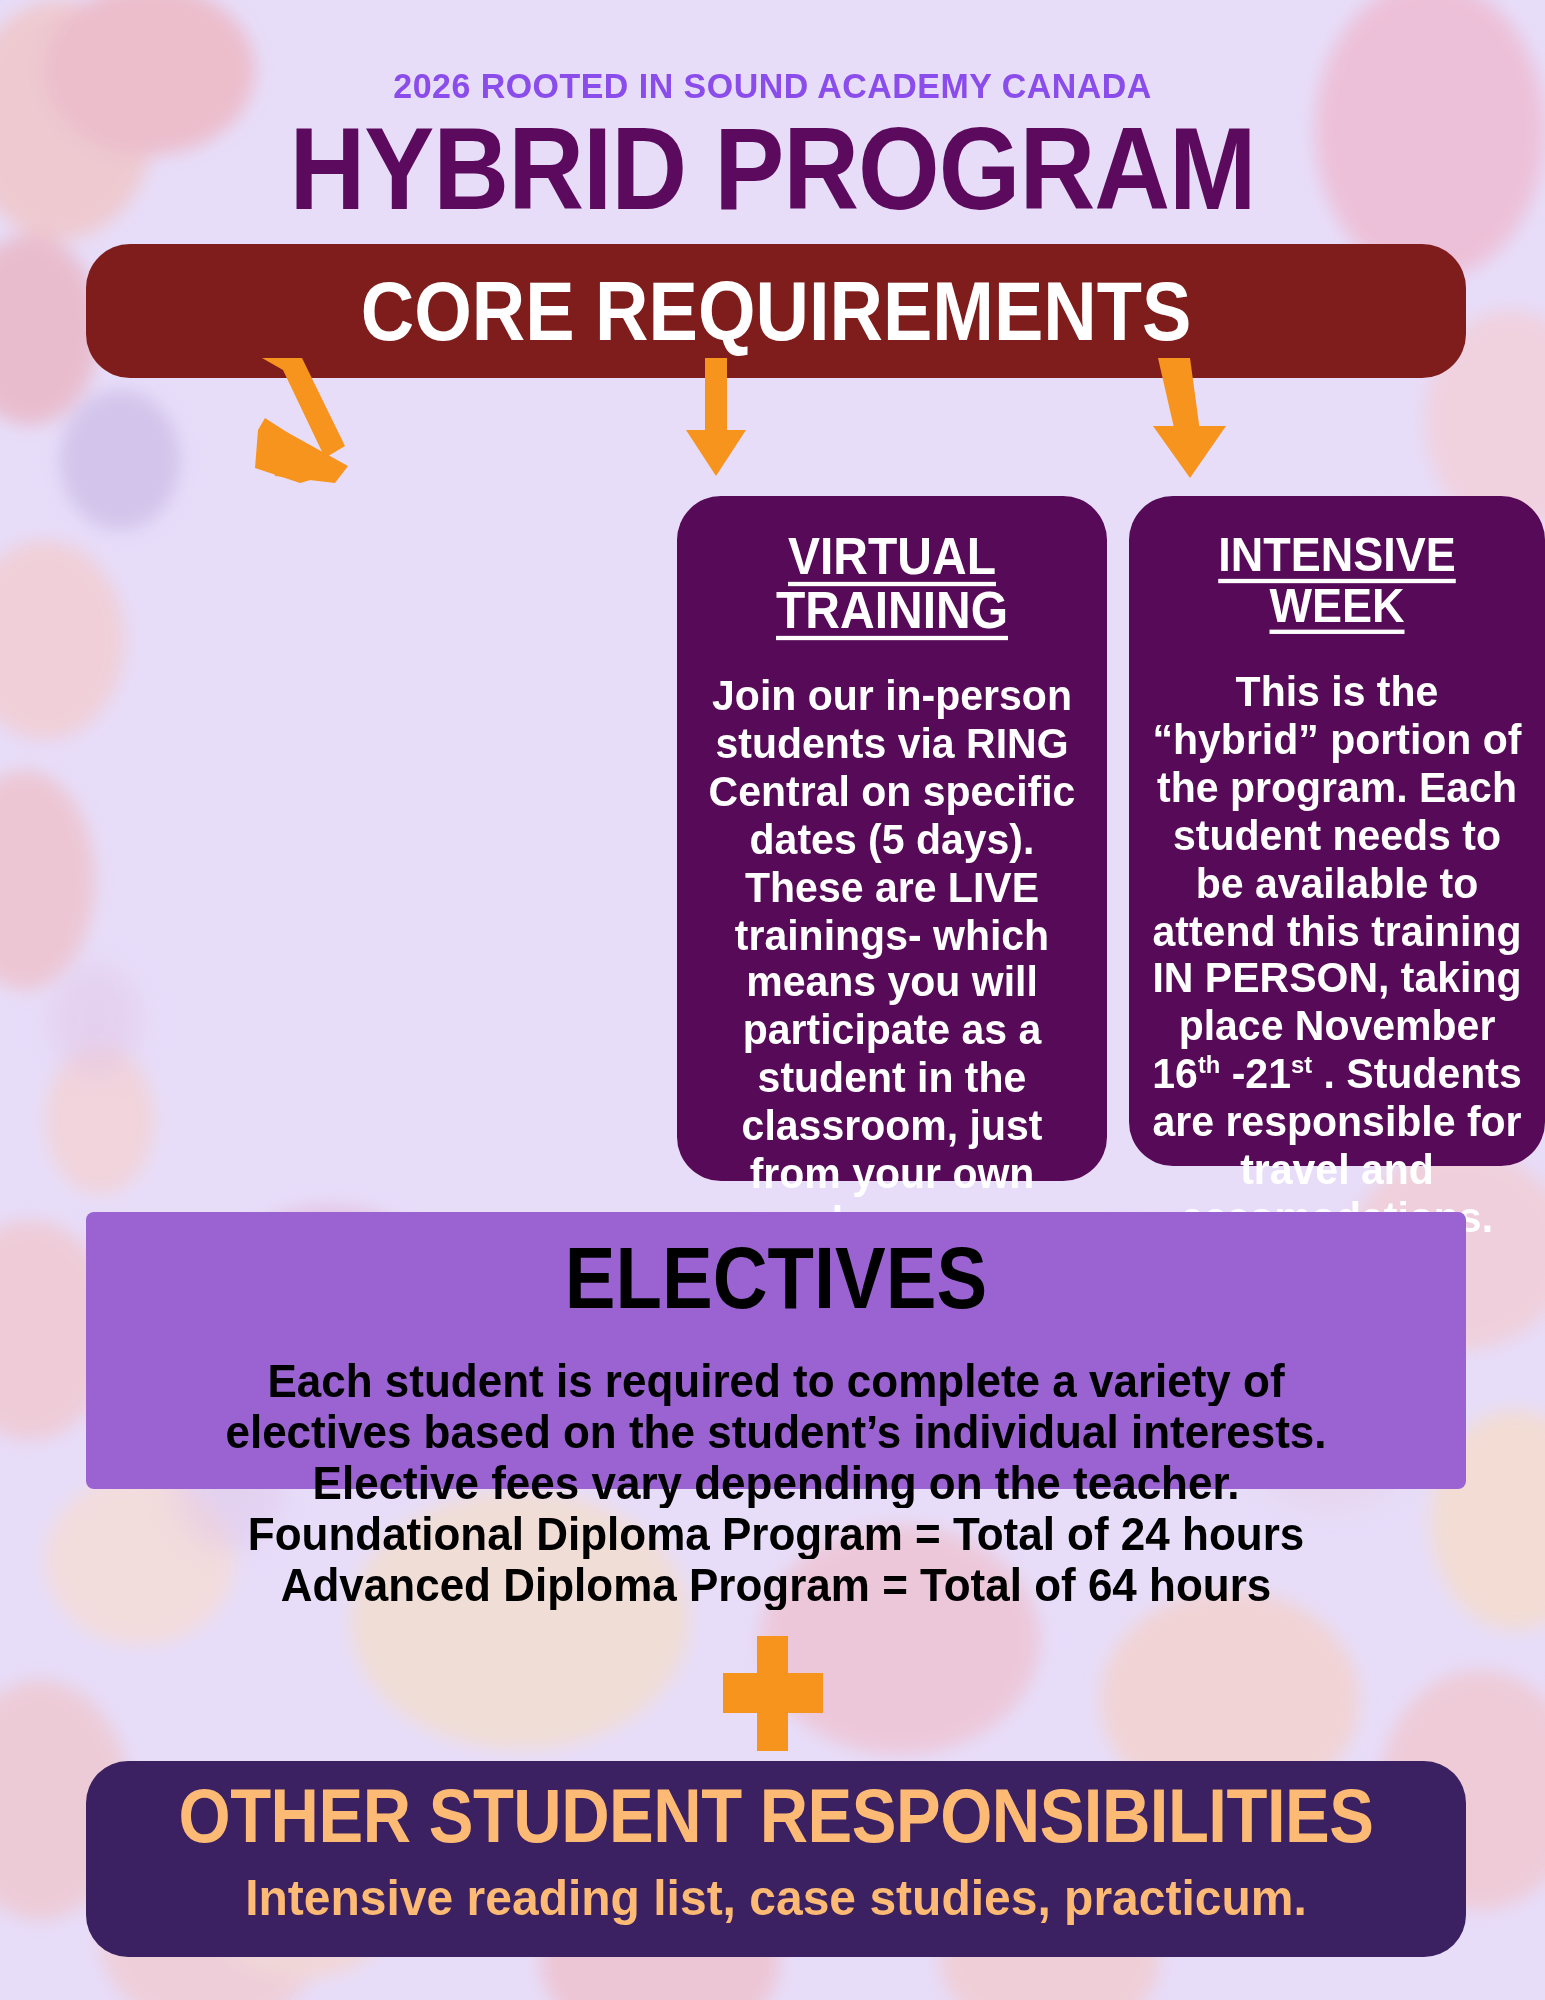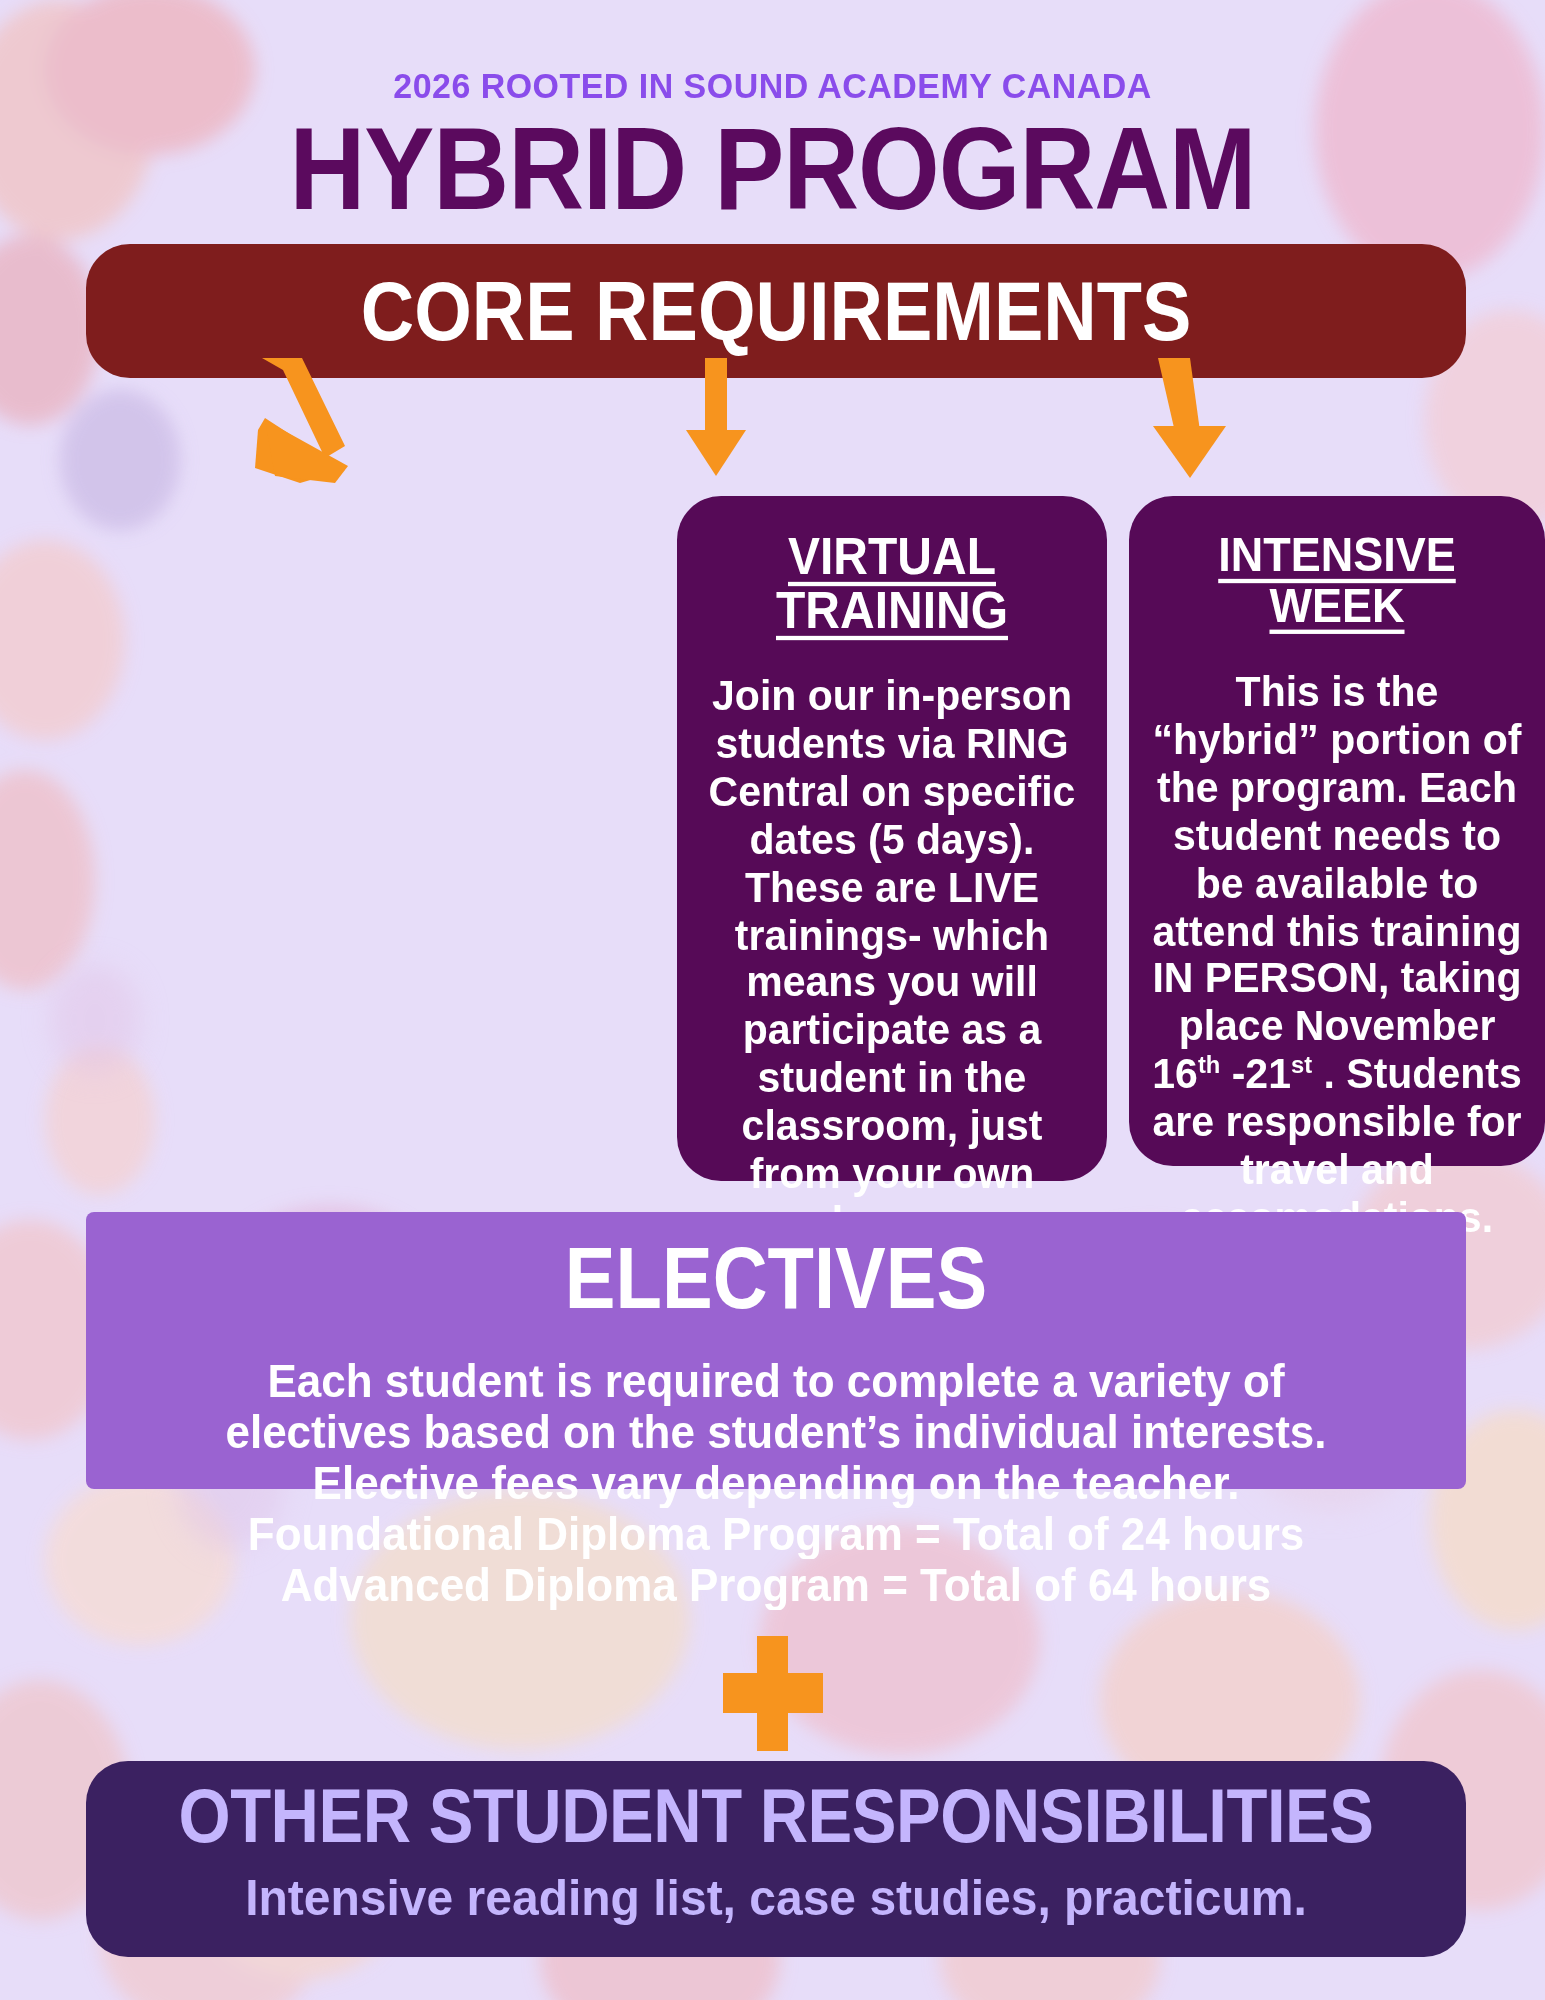--- a/index.html
+++ b/index.html
@@ -83,41 +83,41 @@
     font-weight:bold; font-size:41px; line-height:1.12;
     margin-top:50px; transform:scaleY(1.04);
   }
   .c2 .card-body{ margin-top:56px; }
   .c3 .card-body{ margin-top:52px; }
   .card-body sup{ font-size:.58em; vertical-align:super; }
 
   
   .electives{
     position:absolute; left:86px; top:1184px; width:1380px; height:277px;
-    background:#9a63d1; border-radius:8px; color:#ffffff; text-align:center;
+    background:#9a63d1; border-radius:8px; color:#000000; text-align:center;
     padding-top:22px;
   }
   .electives h2{
     font-size:76px; font-weight:bold; letter-spacing:0;
     transform:scaleY(1.14); margin-bottom:34px;
   }
   .electives p{
     font-size:44px; font-weight:bold; line-height:1.16;
     transform:scaleY(1.04);
   }
 
   
   .plus{
     position:absolute; left:0; top:1608px; width:1545px; height:120px;
   }
 
   
   .bottom{
     position:absolute; left:86px; top:1733px; width:1380px; height:196px;
-    background:#3b2161; border-radius:42px; color:#c4b5fd; text-align:center;
+    background:#3b2161; border-radius:42px; color:#fdba74; text-align:center;
     padding-top:16px;
   }
   .bottom h2{
     font-size:67px; font-weight:bold; letter-spacing:-.5px;
     transform:scaleY(1.12);
   }
   .bottom p{
     font-size:48px; font-weight:bold; margin-top:16px;
     transform:scaleY(1.05);
   }

